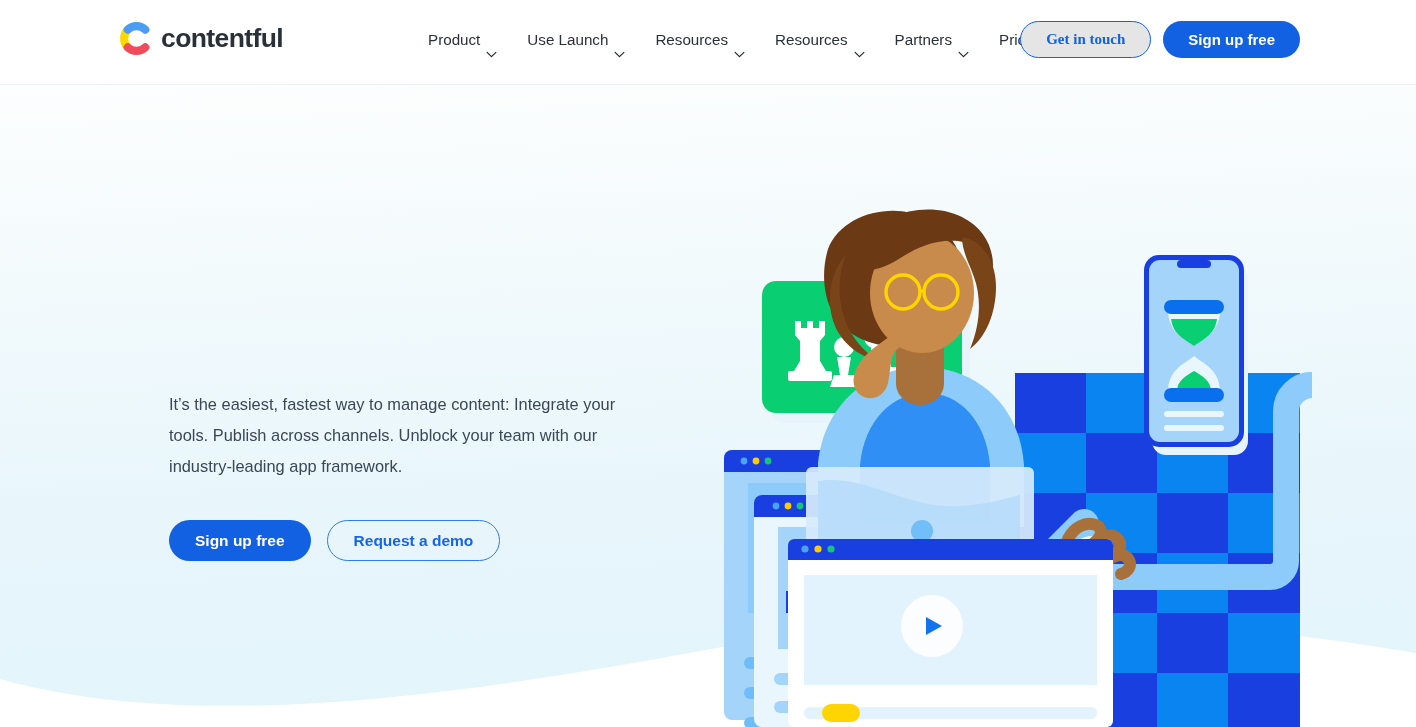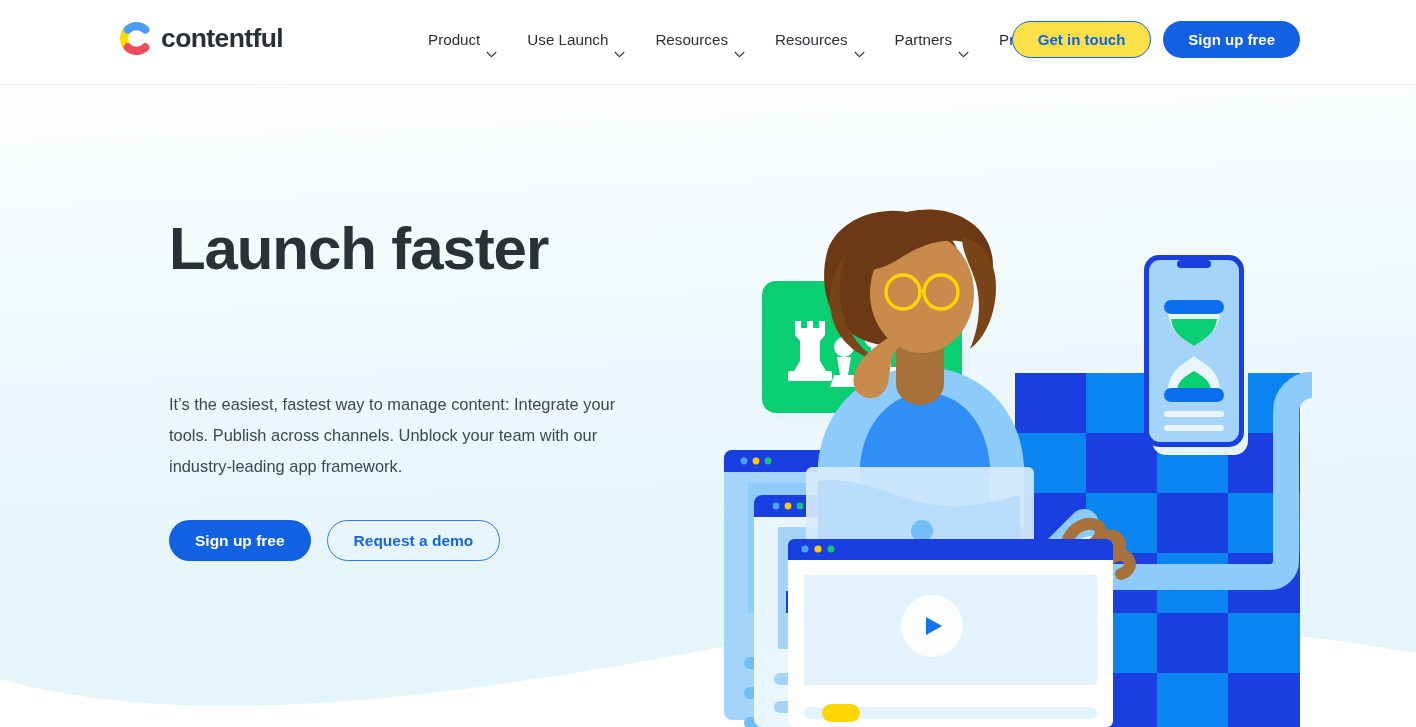--- a/index.html
+++ b/index.html
@@ -96,24 +96,25 @@
     font-weight: 700;
     white-space: nowrap;
     display: inline-flex;
     align-items: center;
     justify-content: center;
   }
   .btn-outline-hdr {
     height: 37px;
     padding: 0 25px;
     border-radius: 19px;
-    background: #fde047;
+    background: #e5e5e5;
     border: 1.6px solid #0d64e8;
     color: #0d64e8;
     font-size: 15px;
+    font-family: Liberation Serif, serif;
   }
   .btn-solid-hdr {
     height: 37px;
     padding: 0 25px;
     border-radius: 19px;
     background: #1361e3;
     color: #ffffff;
     font-size: 15px;
   }
 
@@ -265,21 +266,21 @@
   </header>
 
   <section class="hero">
 
     <svg class="hero-wave" viewBox="0 0 1416 120" preserveAspectRatio="none">
       <path d="M0 72 C 180 122, 420 96, 700 44 C 960 -4, 1200 10, 1416 46 L1416 120 L0 120 Z" fill="#ffffff"></path>
     </svg>
 
     <div class="hero-copy">
       <h1 class="hero-title">
-        <span>Launch faster</span><br>
+        <br>
         <br>
       </h1>
       <p class="hero-sub">It’s the easiest, fastest way to manage content: Integrate your tools. Publish across channels. Unblock your team with our industry-leading app framework.</p>
       <div class="hero-ctas">
         <button class="btn btn-solid-hero">Sign up free</button>
         <button class="btn btn-outline-hero">Request a demo</button>
       </div>
     </div>
 
     <div class="illus">

